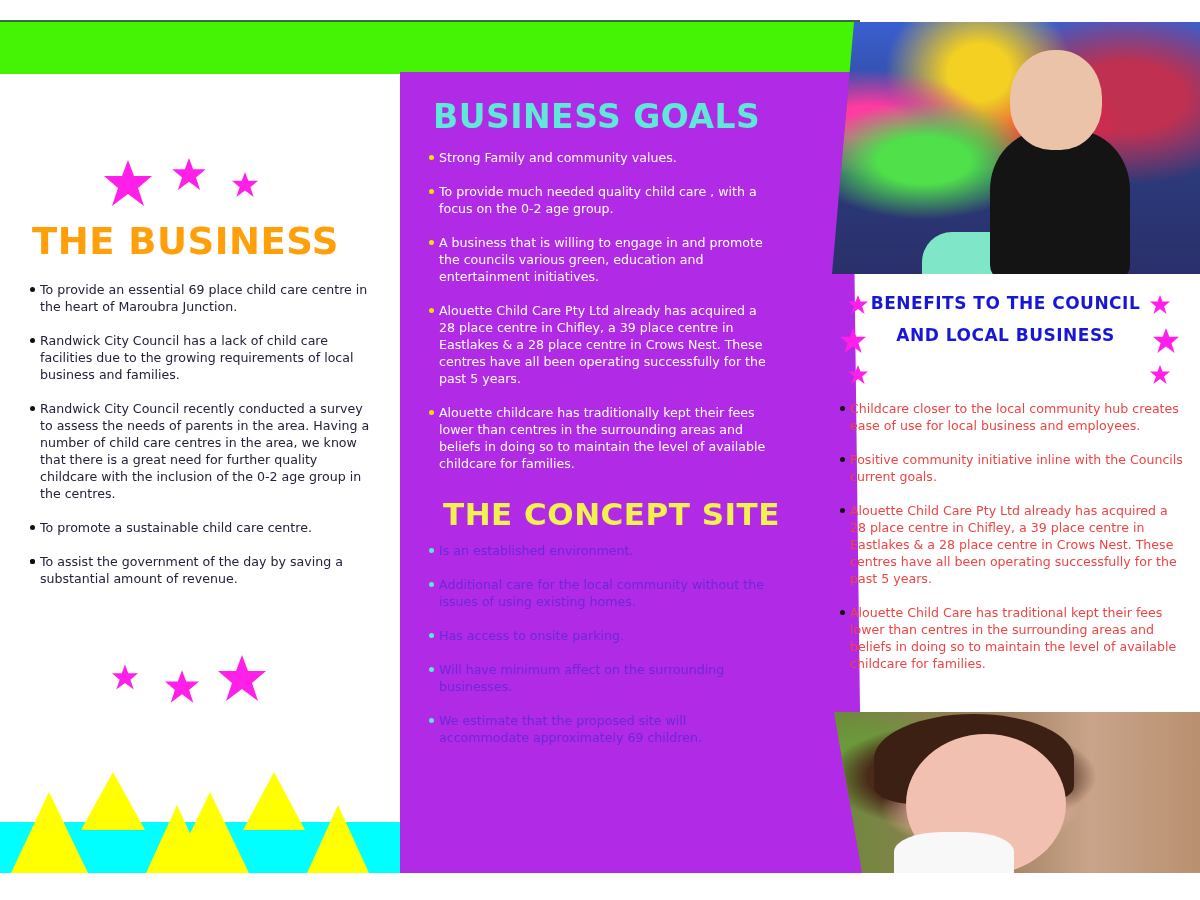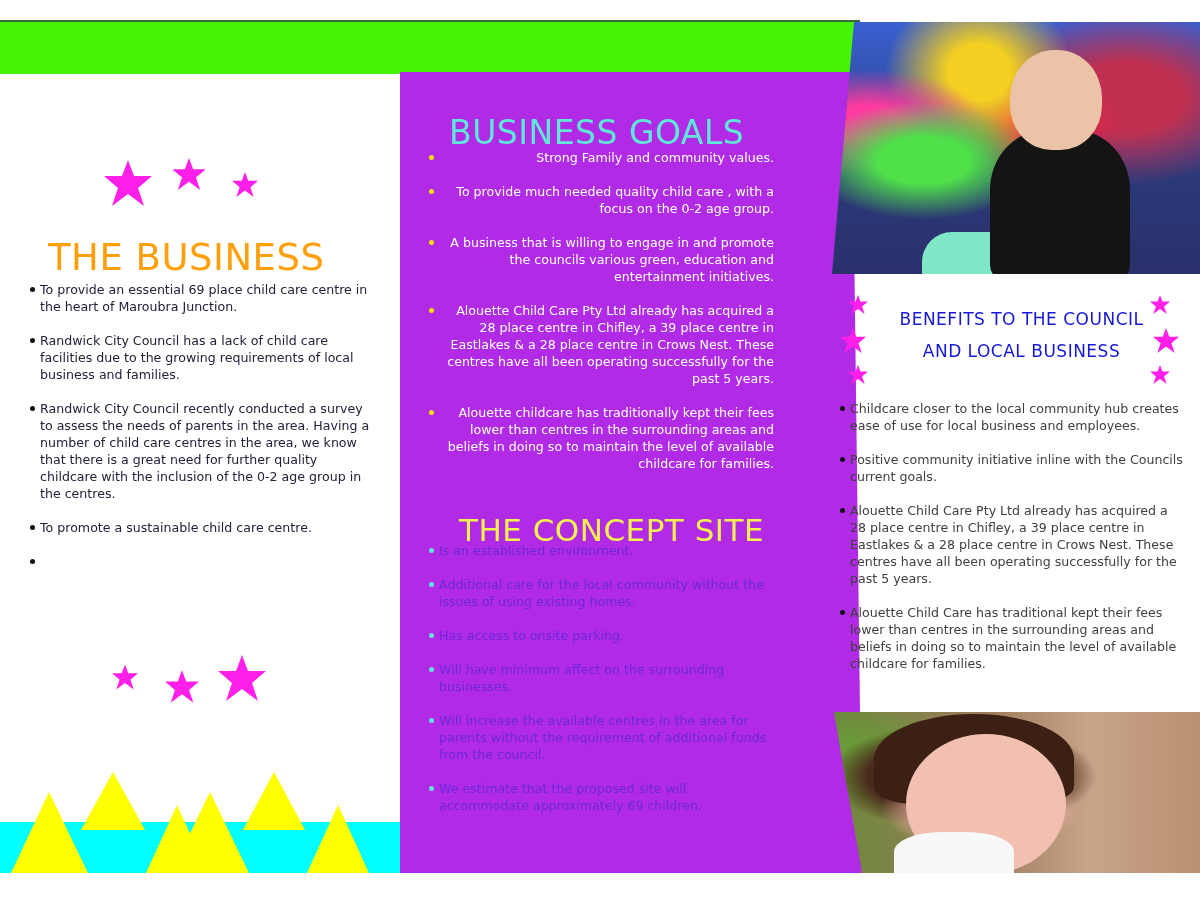--- a/index.html
+++ b/index.html
@@ -24,36 +24,36 @@
                 radial-gradient(ellipse at 10% 30%, #6a9a3a 0 12%, transparent 30%),
                 linear-gradient(90deg, #6b8a3a 0%, #9a7a5a 40%, #c9a48a 70%, #b99070 100%); }
   .baby { position: absolute; }
   .face-top { left: 178px; top: 28px; width: 92px; height: 100px; border-radius: 48% 48% 45% 45%; background: #eac3a8; }
   .body-top { left: 158px; top: 108px; width: 140px; height: 150px; border-radius: 40% 40% 10% 10%; background: #141414; }
   .legs-top { left: 90px; top: 210px; width: 200px; height: 50px; border-radius: 30px 30px 0 0; background: #7fe6c8; }
   .face-bottom { left: 72px; top: 22px; width: 160px; height: 140px; border-radius: 50%; background: #f2c0b0; }
   .hair-bottom { left: 40px; top: 2px; width: 200px; height: 90px; border-radius: 50% 50% 20% 20%; background: #3c2014; }
   .collar-bottom { left: 60px; top: 120px; width: 120px; height: 50px; border-radius: 40% 40% 0 0; background: #f8f8f8; }
 
-  .heading { position: absolute; font-family: "DejaVu Sans", sans-serif; font-weight: normal; letter-spacing: 0.5px; margin: 16px; white-space: nowrap; }
+  .heading { position: absolute; font-family: "DejaVu Sans", sans-serif; font-weight: bold; letter-spacing: 0.5px; margin: 0; white-space: nowrap; }
   .concept-title { left: 32px; top: 220px; font-size: 37px; color: #ff9f0a; }
   .goals-title { left: 433px; top: 97px; font-size: 33px; color: #5fe8d8; }
   .site-title { left: 443px; top: 496px; font-size: 31px; color: #f3f150; }
   .benefits-title { left: 868px; top: 287px; width: 275px; text-align: center; font-size: 17px; line-height: 32px; color: #1717d6; white-space: normal; }
 
   ul.bullets { list-style: none; margin: 0; padding: 0; position: absolute; font-size: 12.6px; line-height: 17px; }
   ul.bullets li { position: relative; padding-left: 10px; margin-bottom: 17px; }
   ul.bullets li .dot { position: absolute; left: 0; top: 6px; width: 5px; height: 5px; border-radius: 50%; }
   .concept-list { left: 30px; top: 281px; width: 345px; color: #22223a; }
   .concept-list .dot { background: #111; }
-  .goals-list { left: 429px; top: 149px; width: 345px; color: #ffffff; text-align: right; }
+  .goals-list { left: 429px; top: 149px; width: 345px; color: #ffffff; }
   .goals-list .dot { background: #f2e400; }
   .site-list { left: 429px; top: 542px; width: 345px; color: #6d28d9; }
   .site-list .dot { background: #5fe8d8; }
-  .benefits-list { left: 840px; top: 400px; width: 345px; color: #404040; }
+  .benefits-list { left: 840px; top: 400px; width: 345px; color: #ef4444; }
   .benefits-list .dot { background: #111; }
 
   .star { position: absolute; }
 </style>
 </head>
 <body>
 
 <div class="abs green-band"></div>
 <div class="abs cyan-band"></div>
 <div class="abs purple"></div>
@@ -117,38 +117,38 @@
   <polygon points="338,35 369,103 307,103" fill="#ffff00"></polygon>
 </svg>
 
 <h1 class="heading concept-title">THE BUSINESS</h1>
 <ul class="bullets concept-list">
   <li><span class="dot"></span><span>To provide an essential 69 place child care centre in the heart of Maroubra Junction.</span></li>
   <li><span class="dot"></span><span>Randwick City Council has a lack of child care facilities due to the growing requirements of local business and families.</span></li>
   <li><span class="dot"></span><span>Randwick City Council recently conducted a survey to assess the needs of parents in the area. Having a number of child care centres in the area, we know that there is a great need for further quality childcare with the inclusion of the 0-2 age group in the centres.</span></li>
   <li><span class="dot"></span><span>To promote a sustainable child care centre.</span></li>
   <li><span class="dot"></span></li>
+  <li><span class="dot"></span><span>To assist the government of the day by saving a substantial amount of revenue.</span></li>
 </ul>
 
 <h1 class="heading goals-title">BUSINESS GOALS</h1>
 <ul class="bullets goals-list">
   <li><span class="dot"></span><span>Strong Family and community values.</span></li>
   <li><span class="dot"></span><span>To provide much needed quality child care , with a focus on the 0-2 age group.</span></li>
   <li><span class="dot"></span><span>A business that is willing to engage in and promote the councils various green, education and entertainment initiatives.</span></li>
   <li><span class="dot"></span><span>Alouette Child Care Pty Ltd already has acquired a 28 place centre in Chifley, a 39 place centre in Eastlakes &amp; a 28 place centre in Crows Nest. These centres have all been operating successfully for the past 5 years.</span></li>
   <li><span class="dot"></span><span>Alouette childcare has traditionally  kept their fees lower than centres in the surrounding areas and beliefs in doing so to maintain the level of available childcare for families.</span></li>
 </ul>
 
 <h1 class="heading site-title">THE CONCEPT SITE</h1>
 <ul class="bullets site-list">
   <li><span class="dot"></span><span>Is an established environment.</span></li>
   <li><span class="dot"></span><span>Additional care for the local community without the issues of using existing homes.</span></li>
   <li><span class="dot"></span><span>Has access to onsite parking.</span></li>
   <li><span class="dot"></span><span>Will have minimum affect on the surrounding businesses.</span></li>
-  <li><span class="dot"></span><span>Will increase the available centres in the area for parents without the requirement of additional funds from the council.</span></li>
   <li><span class="dot"></span><span>We estimate that the proposed site will accommodate  approximately 69 children.</span></li>
 </ul>
 
 <h1 class="heading benefits-title">BENEFITS TO THE COUNCIL AND LOCAL BUSINESS</h1>
 <ul class="bullets benefits-list">
   <li><span class="dot"></span><span>Childcare closer to the local community hub creates ease of use for local business and employees.</span></li>
   <li><span class="dot"></span><span>Positive community initiative inline with the Councils current goals.</span></li>
   <li><span class="dot"></span><span>Alouette Child Care Pty Ltd already has acquired a 28 place centre in Chifley, a 39 place centre in Eastlakes &amp; a 28 place centre in Crows Nest. These centres have all been operating successfully for the past 5 years.</span></li>
   <li><span class="dot"></span><span>Alouette Child Care has traditional kept their fees lower than centres in the surrounding areas and beliefs in doing so to maintain the level of available childcare for families.</span></li>
 </ul>

